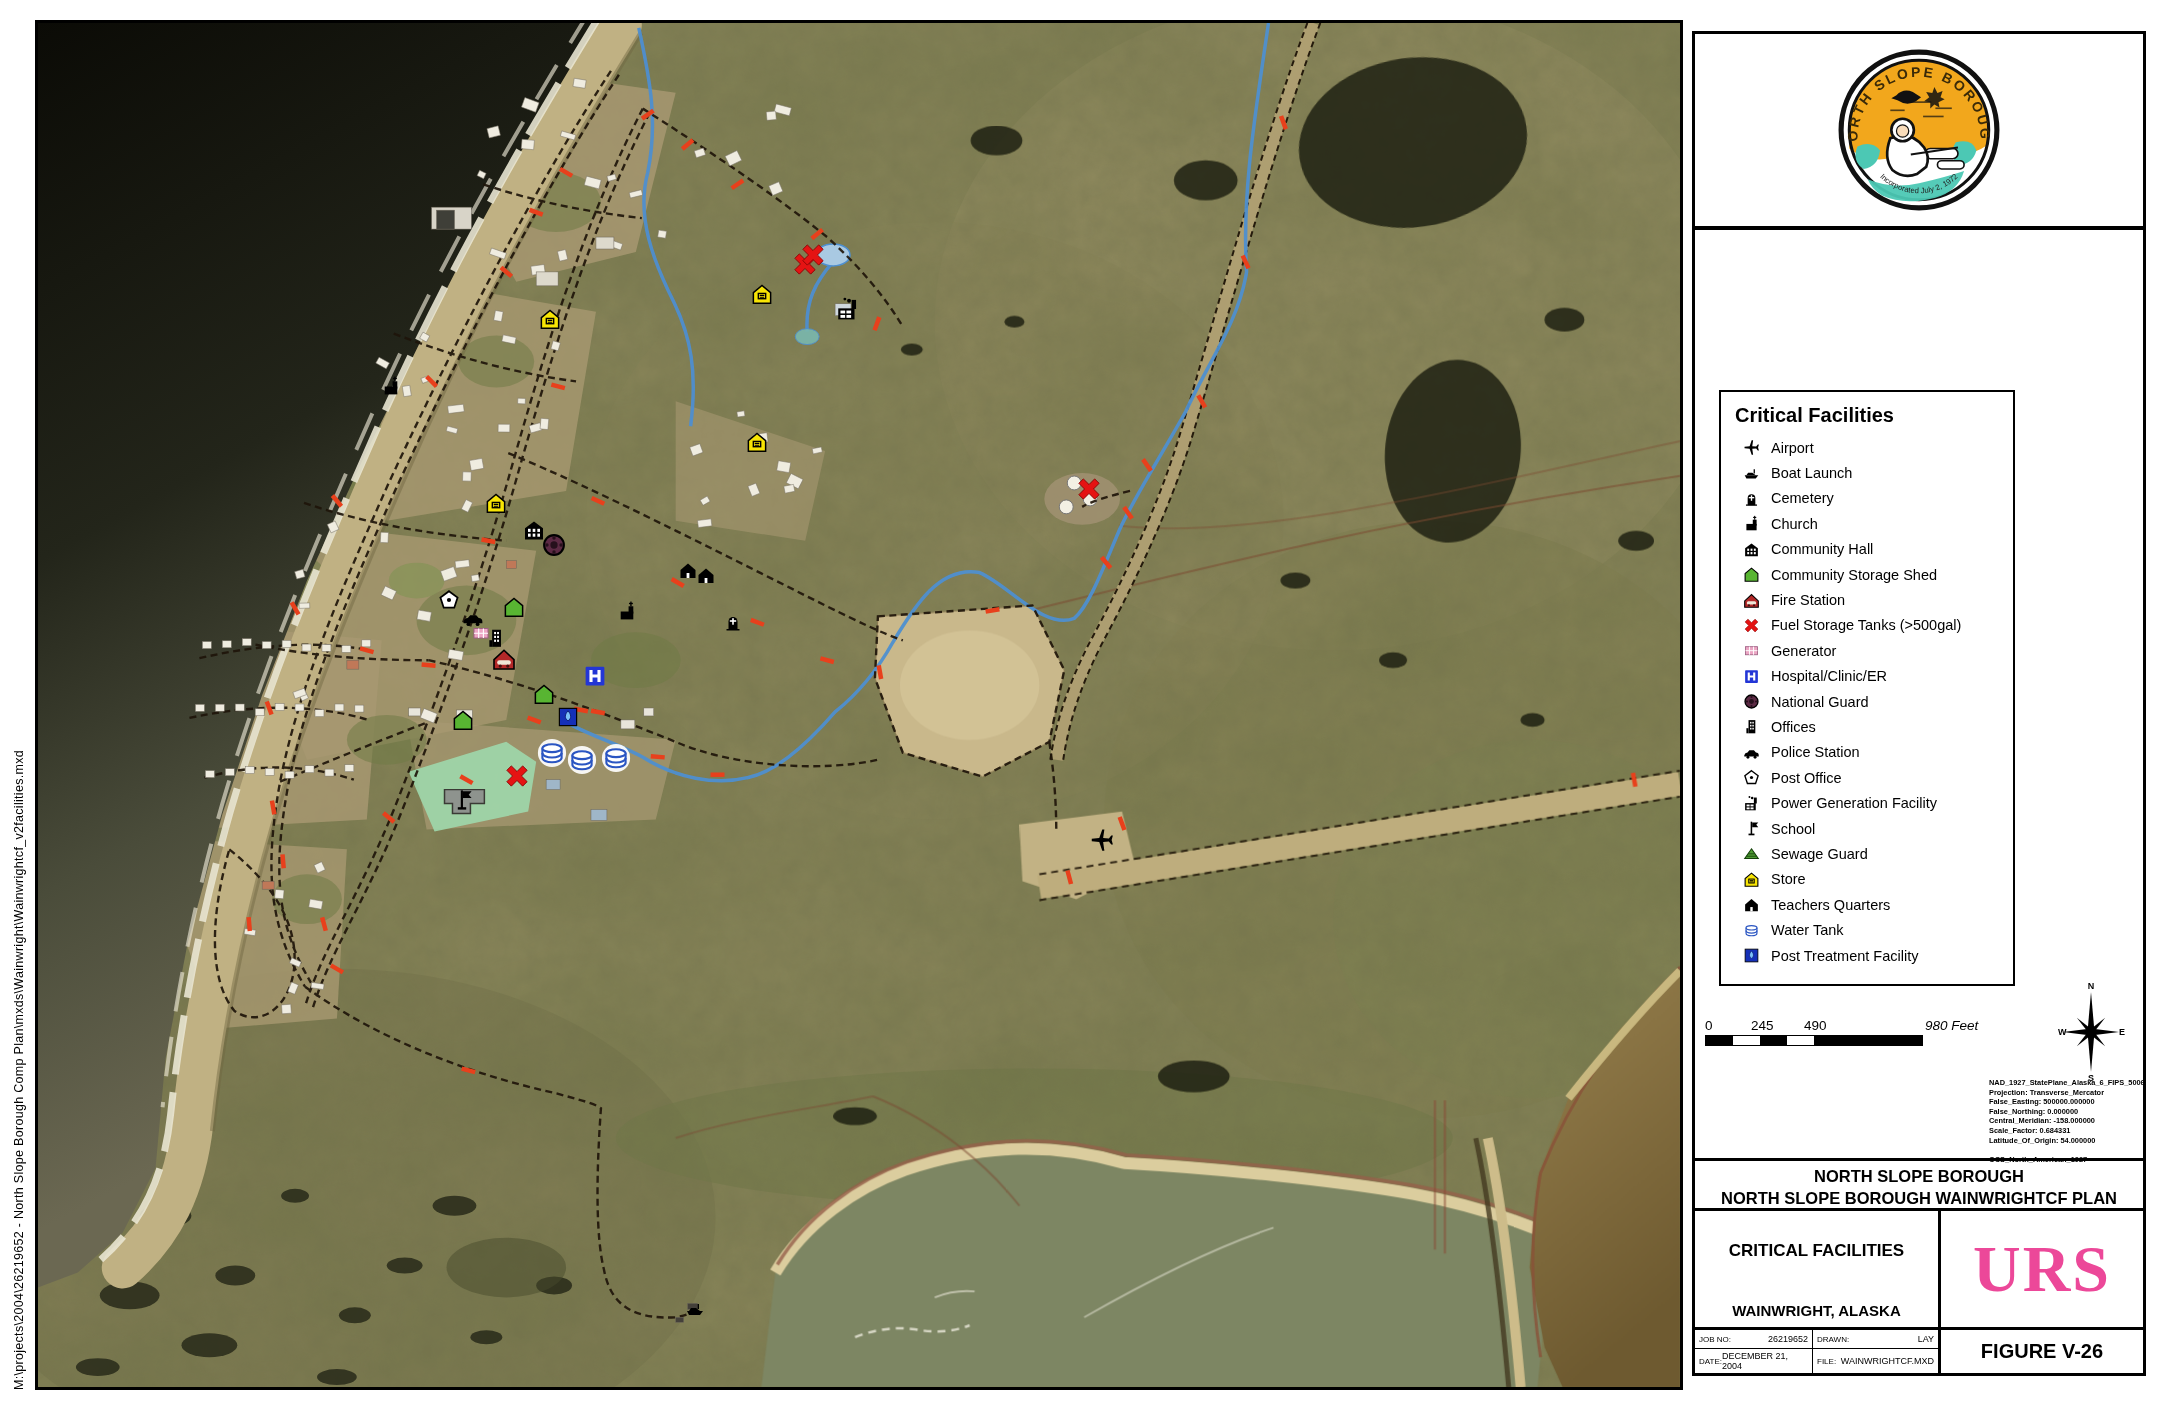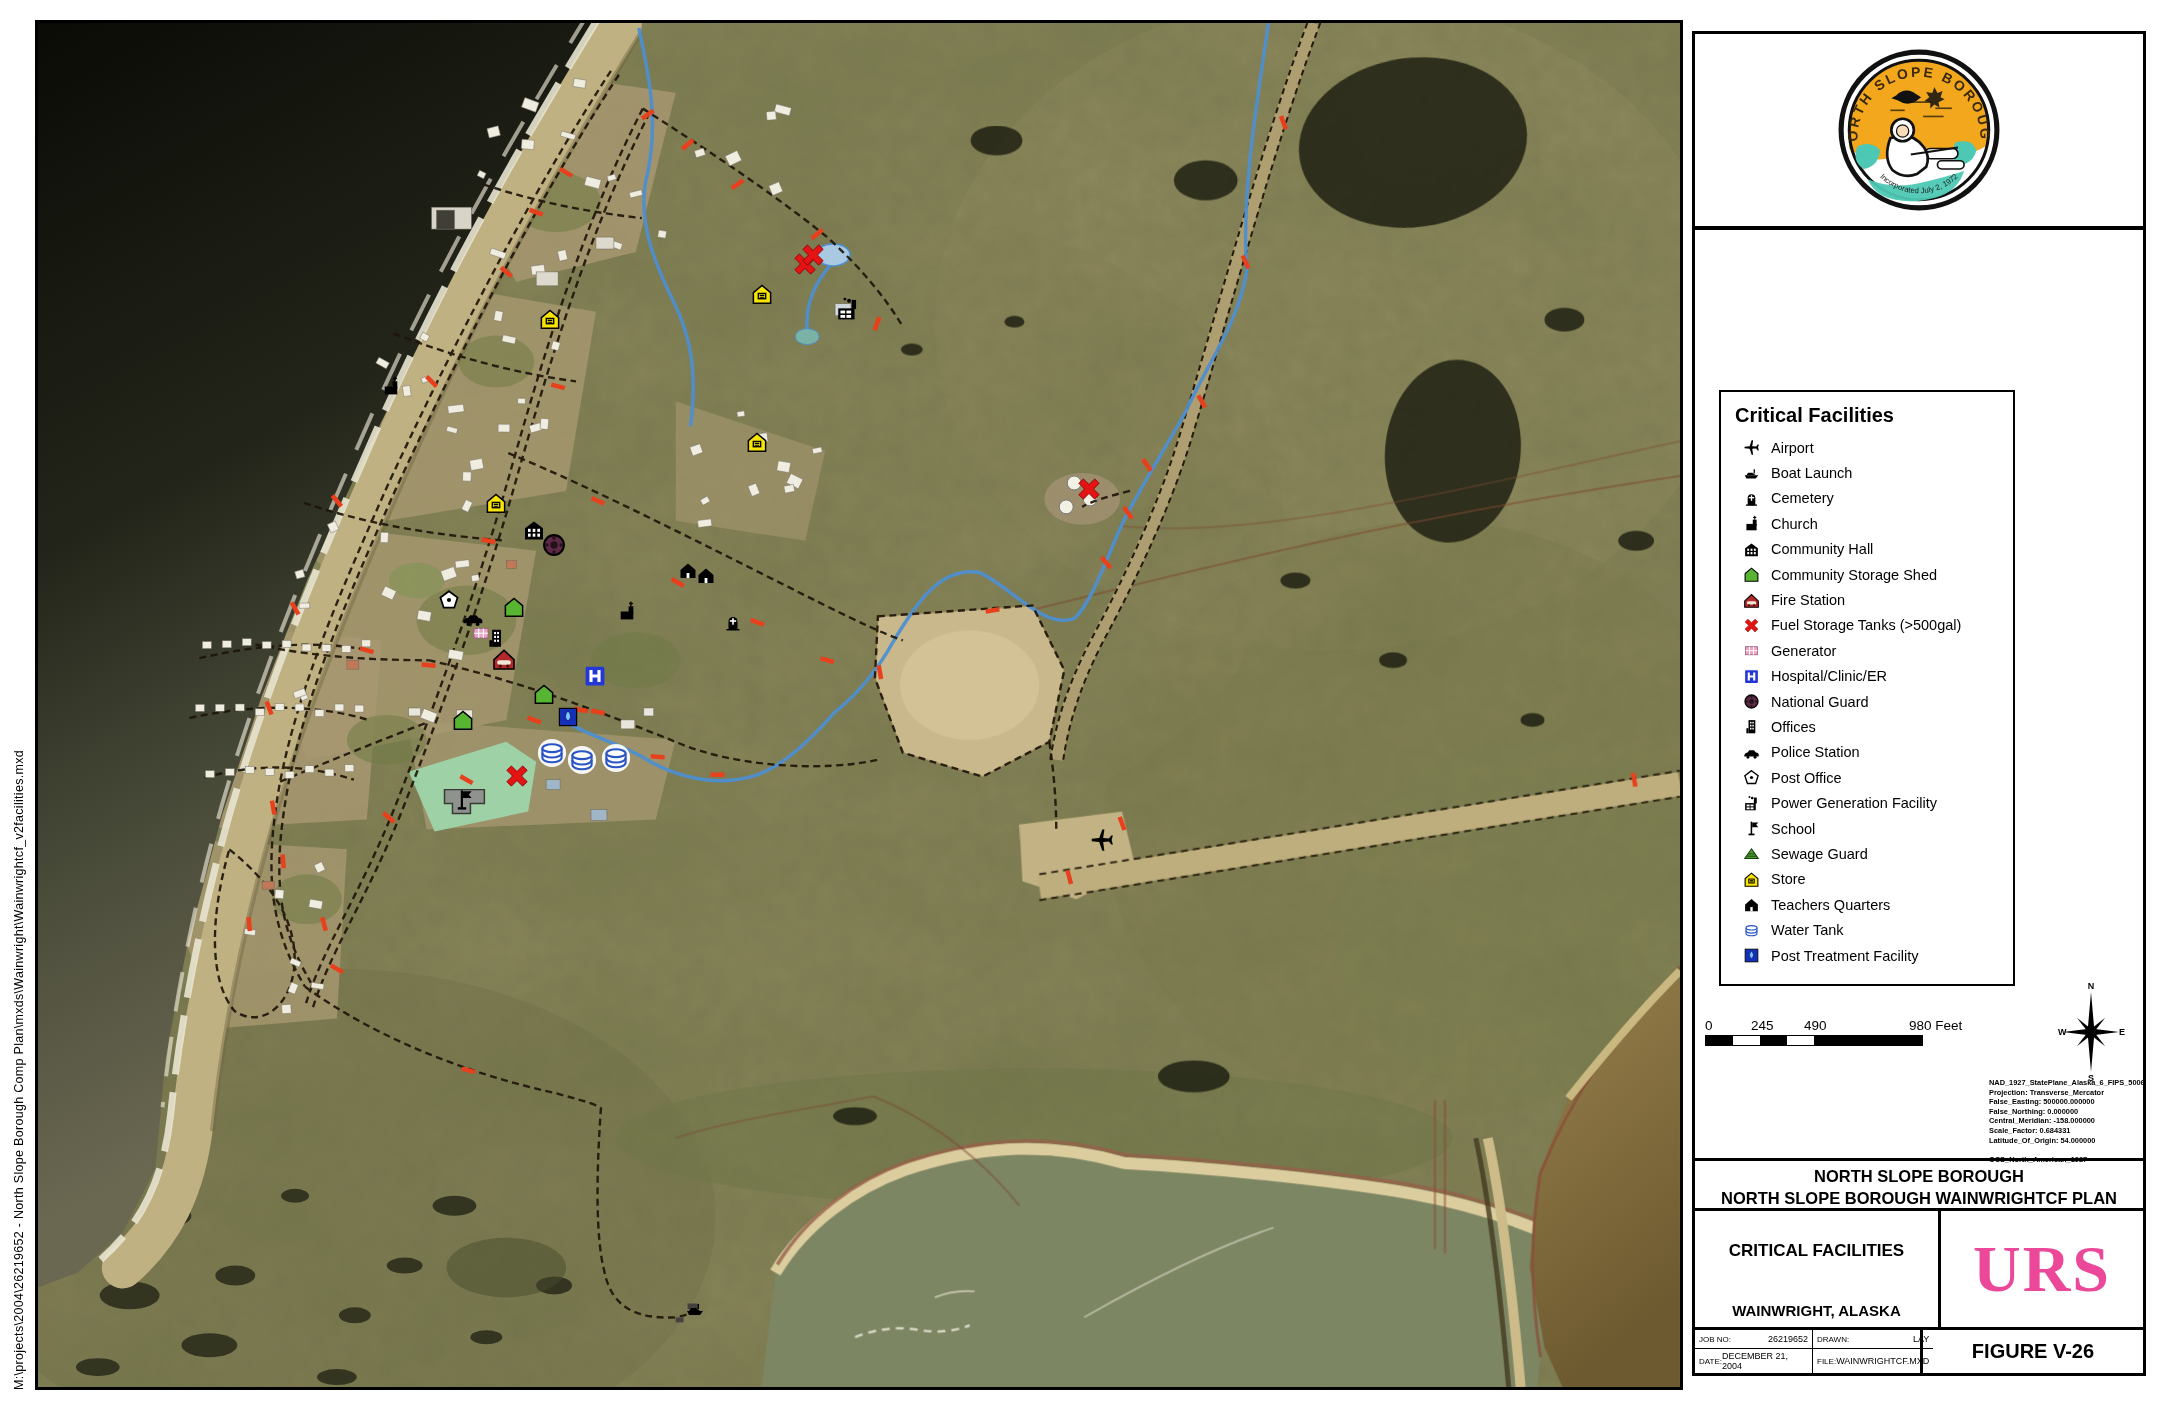--- a/index.html
+++ b/index.html
@@ -24,21 +24,21 @@
   .legend-box{position:absolute;left:24px;top:356px;width:296px;height:596px;border:2px solid #000;
               box-sizing:border-box;padding:10px 0 0 12px;background:#fff;}
   .legend-title{font-weight:bold;font-size:20px;margin:2px 0 8px 2px;}
   .legend-item{display:flex;align-items:center;height:25.4px;}
   .legend-icon{width:22px;display:flex;justify-content:center;margin:0 9px 0 7px;line-height:0;}
   .legend-label{font-size:14.5px;}
 
   .scalebar{position:absolute;left:10px;top:984px;width:300px;}
   .scalebar-labels{position:relative;height:17px;font-size:13.5px;}
   .sb0{position:absolute;left:0;} .sb1{position:absolute;left:46px;} .sb2{position:absolute;left:99px;}
-  .sb3{position:absolute;left:204px;white-space:nowrap;}
+  .sb3{position:absolute;left:220px;white-space:nowrap;font-style:italic;}
   .scalebar-bar{width:216px;height:9px;border:1px solid #000;display:flex;}
   .seg{height:100%;} .seg.b{background:#000;} .seg.w{background:#fff;}
 
   .compass{position:absolute;left:360px;top:946px;}
 
   .sources{position:absolute;left:10px;top:1038px;width:285px;font-size:14.5px;line-height:20px;}
   .projection{position:absolute;left:294px;top:1044px;width:155px;font-size:7.4px;font-weight:bold;line-height:9.6px;}
   .projection div{white-space:nowrap;overflow:hidden;}
 
   .titleblock{position:absolute;left:0;right:0;top:1124px;bottom:0;border-top:3px solid #000;
@@ -46,21 +46,21 @@
   .tb-row1{height:50px;border-bottom:3px solid #000;text-align:center;font-weight:bold;
            font-size:16.5px;line-height:22px;padding-top:4px;box-sizing:border-box;}
   .tb-row2{flex:1;display:flex;min-height:0;}
   .tb-left{width:246px;border-right:3px solid #000;box-sizing:border-box;display:flex;flex-direction:column;
            justify-content:space-between;align-items:center;padding:30px 0 8px;}
   .tb-subject{font-weight:bold;font-size:17px;}
   .tb-location{font-weight:bold;font-size:15px;}
   .tb-right{flex:1;display:flex;align-items:center;justify-content:center;}
   .urs{font-family:"Liberation Serif",serif;font-weight:bold;font-size:66px;color:#ec4899;letter-spacing:2px;}
   .tb-row3{height:43px;border-top:3px solid #000;display:flex;}
-  .tb-fields{width:228px;border-right:3px solid #000;box-sizing:border-box;display:grid;
+  .tb-fields{width:246px;border-right:3px solid #000;box-sizing:border-box;display:grid;
              grid-template-columns:118px 1fr;grid-template-rows:1fr 1fr;}
   .fcell{border-right:1px solid #000;border-bottom:1px solid #000;padding:2px 4px;font-size:8px;
          display:flex;justify-content:space-between;align-items:center;box-sizing:border-box;}
   .fcell:nth-child(2n){border-right:none;}
   .fcell:nth-child(n+3){border-bottom:none;}
   .fval{font-size:9px;}
   .tb-fig{flex:1;display:flex;align-items:center;justify-content:center;font-weight:bold;font-size:20px;}
 </style>
 </head>
 <body>

